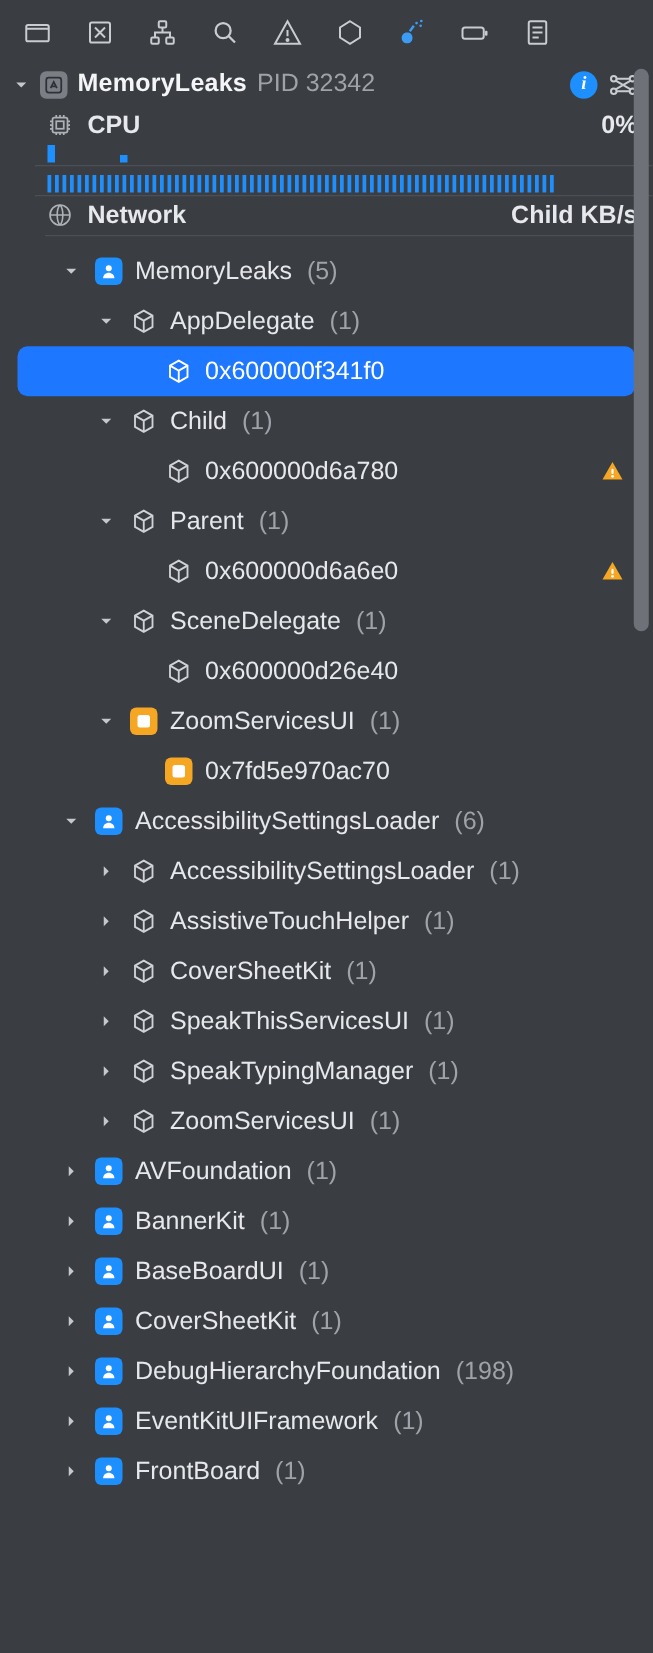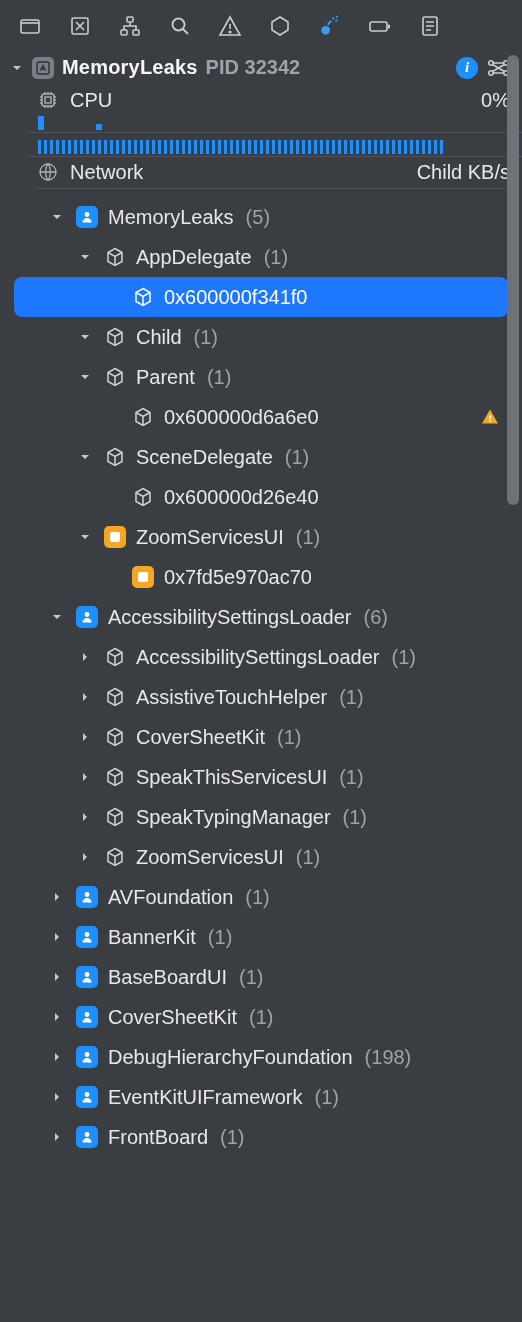--- a/index.html
+++ b/index.html
@@ -56,21 +56,21 @@
   }
   .disclosure svg { display:block; }
   .app-icon {
     width: 22px; height: 22px;
     background: #7B7E85;
     border-radius: 5px;
     display:flex; align-items:center; justify-content:center;
   }
   .app-icon svg { display:block; }
   .proc-name { color: #F4F5F7; font-weight: 700; letter-spacing: .2px; }
-  .proc-pid { color: #9FA2A8; font-weight: 700; }
+  .proc-pid { color: #9FA2A8; font-weight: 400; }
   .proc-right {
     margin-left: auto;
     display: flex;
     align-items: center;
     gap: 8px;
   }
   .info-badge {
     width: 22px; height: 22px;
     background: #1E8FFF;
     border-radius: 50%;
@@ -80,21 +80,21 @@
     font-style: italic;
     font-weight: 700;
     font-size: 15px;
   }
   .graph-btn {
     color: #C9CCD1;
   }
   .graph-btn svg { display:block; }
 
   
-  .gauges { padding-left: 28px; }
+  .gauges { padding-left: 28px; font-weight: bold; }
   .gauge {
     padding: 3px 12px 2px 8px;
   }
   .gauge-head {
     display:flex;
     align-items:center;
     gap: 10px;
   }
   .gauge-icon {
     width: 24px; height: 24px;
@@ -480,20 +480,40 @@
             <svg width="22" height="22" viewBox="0 0 22 22" fill="none" stroke="currentColor" stroke-width="1.5">
               <path d="M11 2.5l7 4v9l-7 4-7-4v-9l7-4z"></path>
               <path d="M4 6.5l7 4 7-4M11 10.5v9"></path>
             </svg>
           </span>
         </span>
         <span class="label">Child</span>
         <span class="count">(1)</span>
       </div>
       <div class="row">
+        <span class="indent" style="width: 96px;"></span>
+        <span class="disc-slot"></span>
+        <span class="icon-slot">
+          <span class="ico-cube">
+            <svg width="22" height="22" viewBox="0 0 22 22" fill="none" stroke="currentColor" stroke-width="1.5">
+              <path d="M11 2.5l7 4v9l-7 4-7-4v-9l7-4z"></path>
+              <path d="M4 6.5l7 4 7-4M11 10.5v9"></path>
+            </svg>
+          </span>
+        </span>
+        <span class="label">0x600000d6a780</span>
+        <span class="warn warn-tri">
+          <svg width="20" height="20" viewBox="0 0 20 20">
+            <path d="M10 2.5l8 14H2l8-14z" fill="#F5A623"></path>
+            <rect x="9.1" y="8" width="1.8" height="4.2" fill="#fff" rx="0.9"></rect>
+            <circle cx="10" cy="14" r="1.1" fill="#fff"></circle>
+          </svg>
+        </span>
+      </div>
+      <div class="row">
         <span class="indent" style="width: 68px;"></span>
         <span class="disc-slot" style="color: rgb(198, 200, 204);">
           <svg width="12" height="12" viewBox="0 0 12 12" fill="currentColor">
             <path d="M2 4l4 4 4-4z"></path>
           </svg>
         </span>
         <span class="icon-slot">
           <span class="ico-cube">
             <svg width="22" height="22" viewBox="0 0 22 22" fill="none" stroke="currentColor" stroke-width="1.5">
               <path d="M11 2.5l7 4v9l-7 4-7-4v-9l7-4z"></path>

